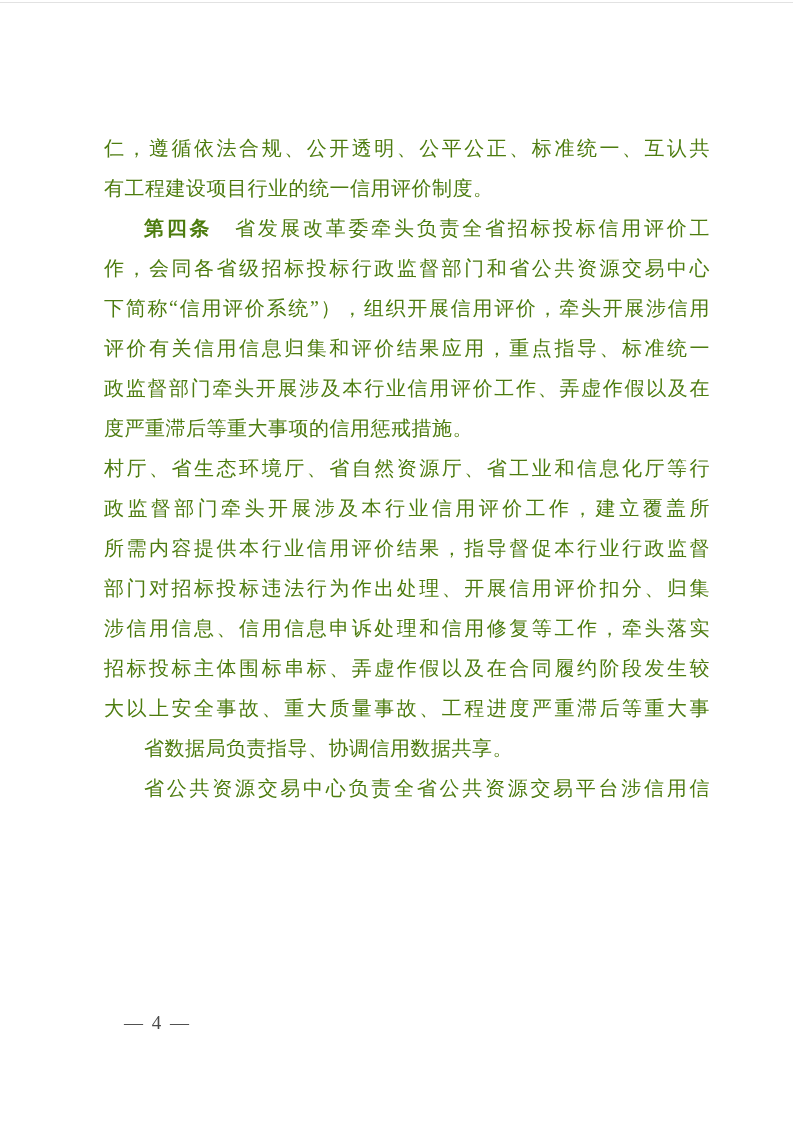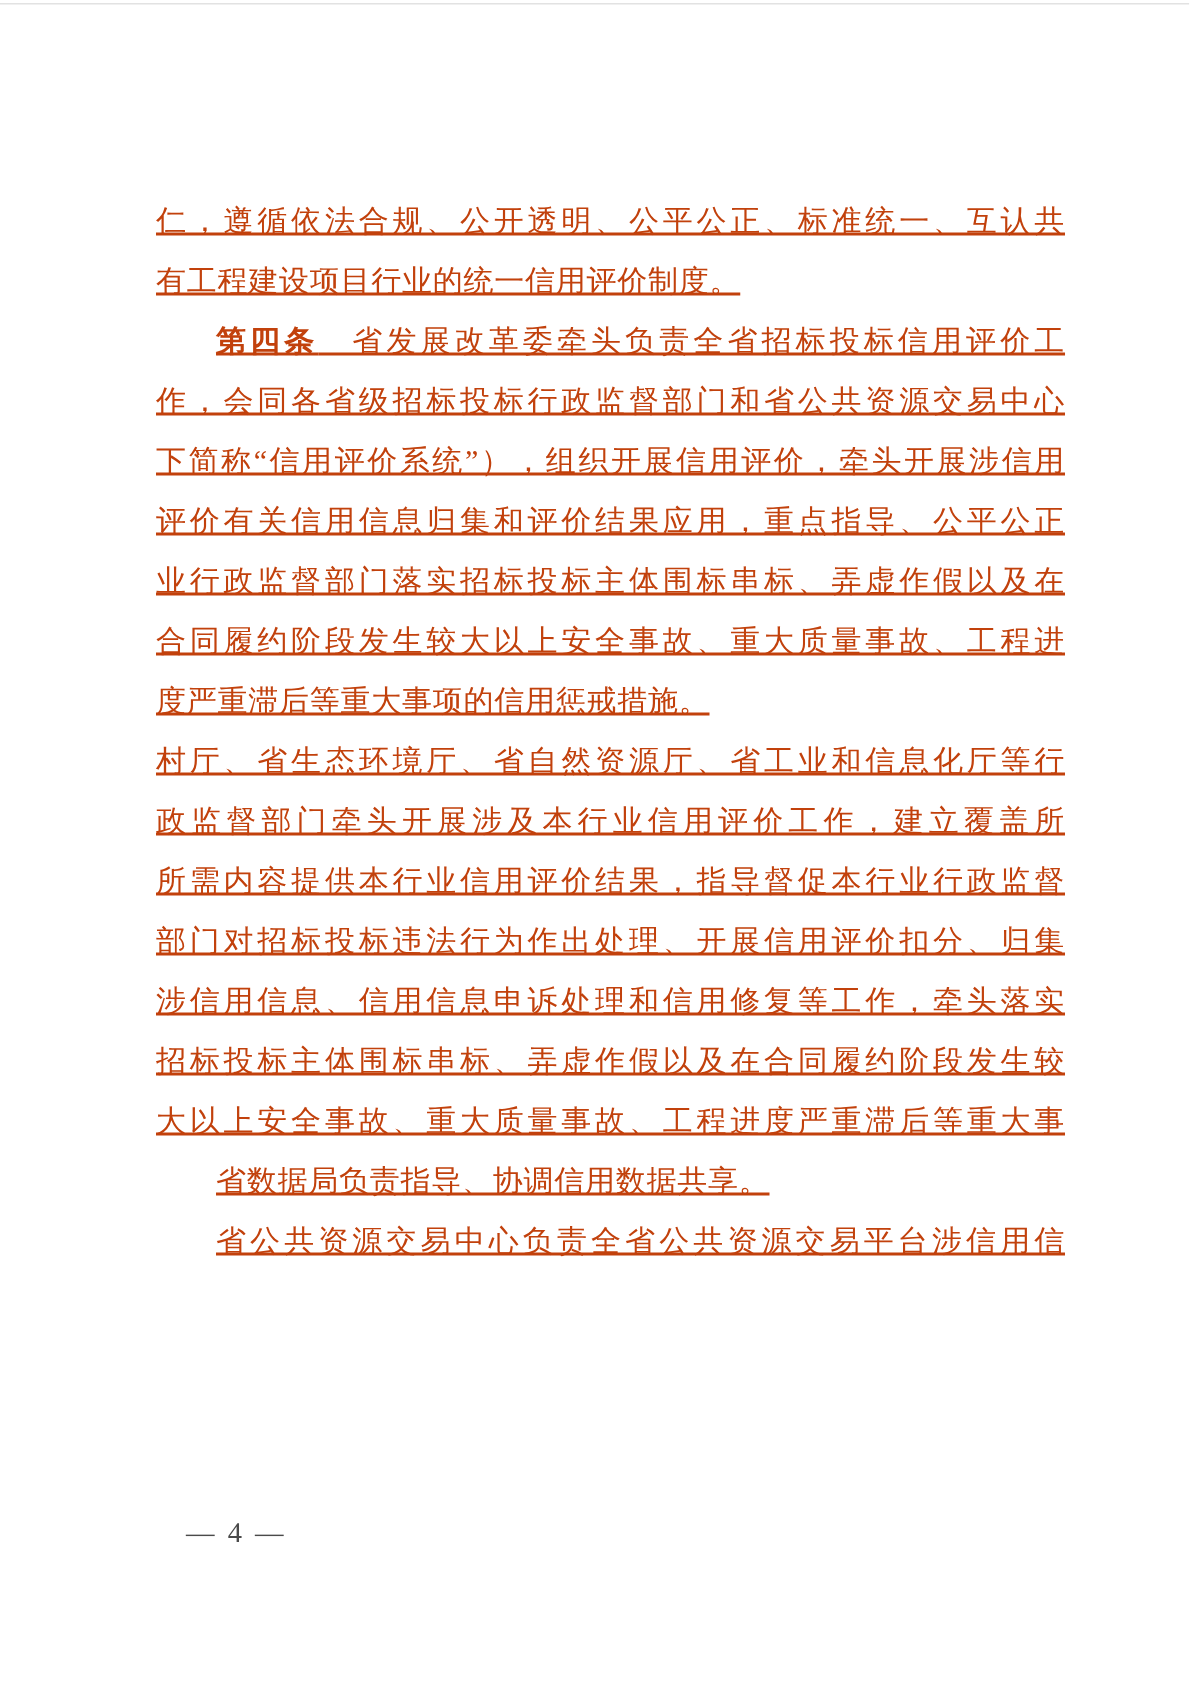--- a/index.html
+++ b/index.html
@@ -31,22 +31,21 @@
     width: 606px;
   }
   .line {
     font-size: 20px;
     line-height: 40px;
     height: 40px;
     white-space: nowrap;
     text-align: justify;
     text-align-last: left;
     letter-spacing: 0.5px;
-    color: #c2410c;
-    text-decoration: underline;
+    color: #4d7c0f;
   }
   .line.fill {
     text-align-last: justify;
     white-space: normal;
   }
   .line.indent {
     text-indent: 2em;
   }
   .line b {
     font-weight: bold;
@@ -66,23 +65,22 @@
 <body>
 
 <div class="page">
   <div class="scan-edge"></div>
   <div class="textblock" id="textblock">
       <div class="line fill">仁，遵循依法合规、公开透明、公平公正、标准统一、互认共</div>
       <div class="line">有工程建设项目行业的统一信用评价制度。</div>
       <div class="line fill indent"><b>第四条</b>　省发展改革委牵头负责全省招标投标信用评价工</div>
       <div class="line fill">作，会同各省级招标投标行政监督部门和省公共资源交易中心</div>
       <div class="line fill">下简称“信用评价系统”），组织开展信用评价，牵头开展涉信用</div>
-      <div class="line fill">评价有关信用信息归集和评价结果应用，重点指导、公平公正</div>
-      <div class="line fill">业行政监督部门落实招标投标主体围标串标、弄虚作假以及在</div>
-      <div class="line fill">合同履约阶段发生较大以上安全事故、重大质量事故、工程进</div>
+      <div class="line fill">评价有关信用信息归集和评价结果应用，重点指导、标准统一</div>
+      <div class="line fill">政监督部门牵头开展涉及本行业信用评价工作、弄虚作假以及在</div>
       <div class="line">度严重滞后等重大事项的信用惩戒措施。</div>
       <div class="line fill">村厅、省生态环境厅、省自然资源厅、省工业和信息化厅等行</div>
       <div class="line fill">政监督部门牵头开展涉及本行业信用评价工作，建立覆盖所</div>
       <div class="line fill">所需内容提供本行业信用评价结果，指导督促本行业行政监督</div>
       <div class="line fill">部门对招标投标违法行为作出处理、开展信用评价扣分、归集</div>
       <div class="line fill">涉信用信息、信用信息申诉处理和信用修复等工作，牵头落实</div>
       <div class="line fill">招标投标主体围标串标、弄虚作假以及在合同履约阶段发生较</div>
       <div class="line fill">大以上安全事故、重大质量事故、工程进度严重滞后等重大事</div>
       <div class="line indent">省数据局负责指导、协调信用数据共享。</div>
       <div class="line fill indent">省公共资源交易中心负责全省公共资源交易平台涉信用信</div>

